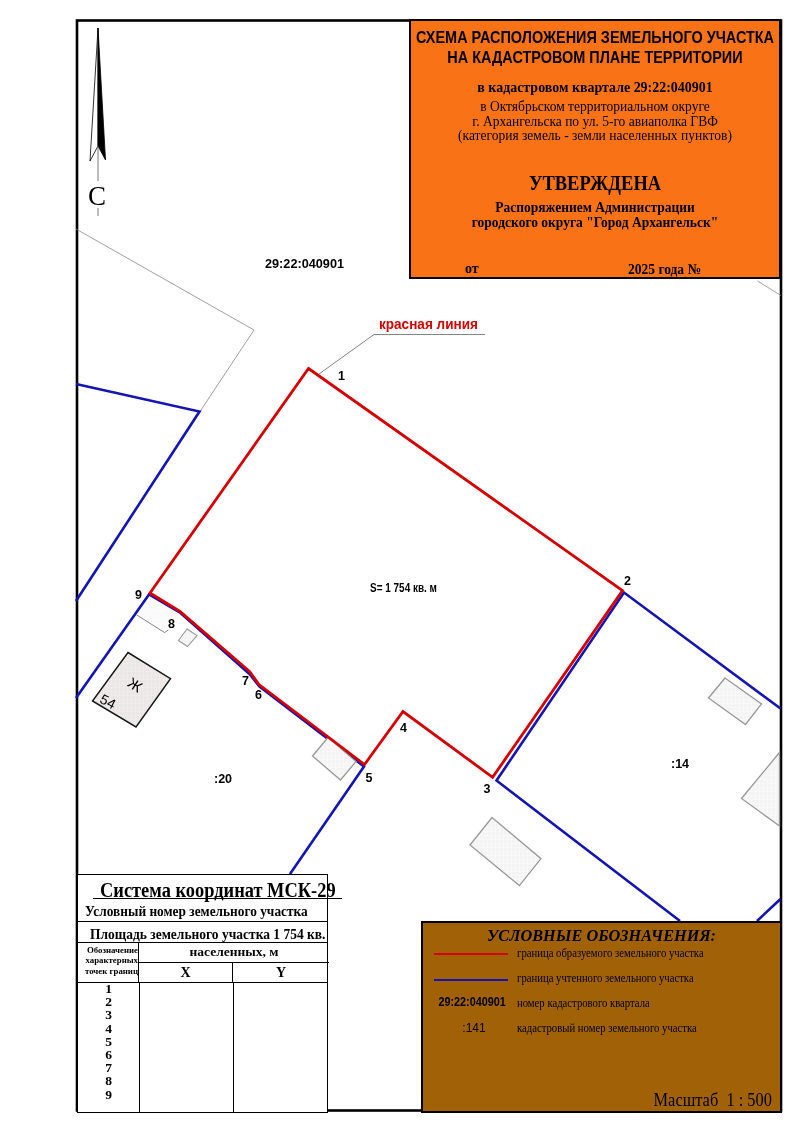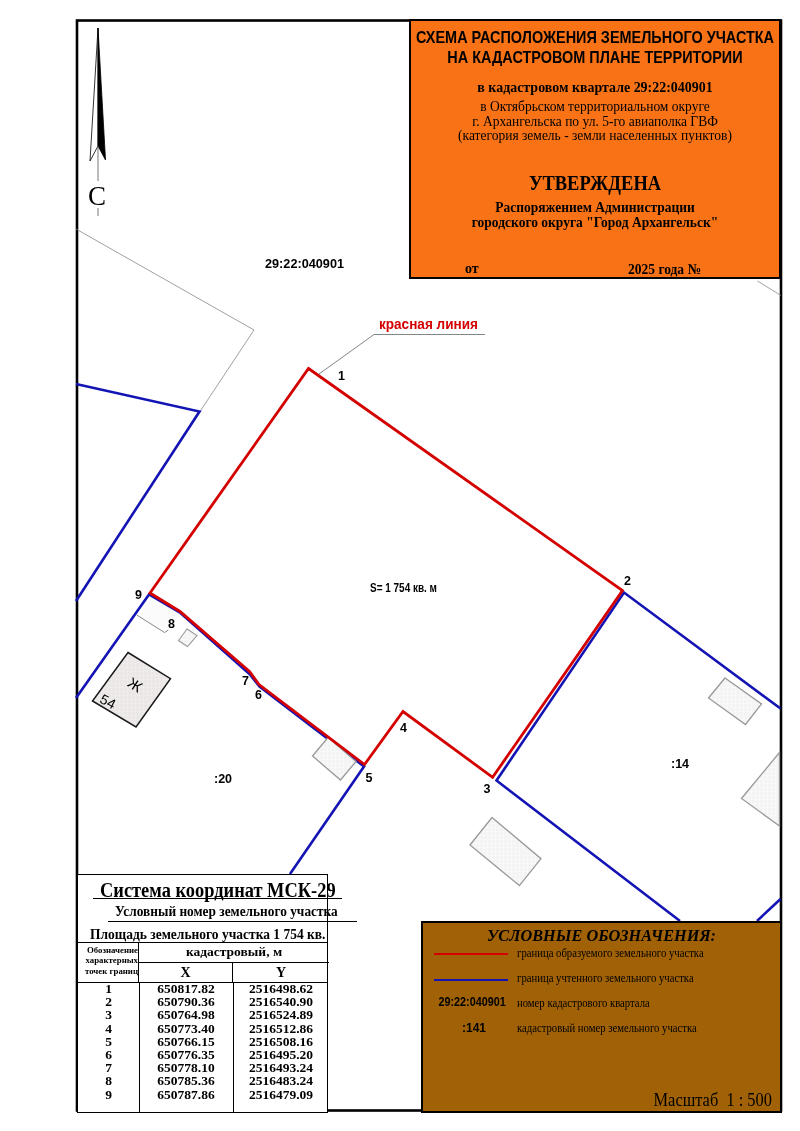--- a/index.html
+++ b/index.html
@@ -108,53 +108,51 @@
   <div class="ser" style="position:absolute;top:179px;left:50%;transform:translateX(-50%) scaleX(0.9);transform-origin:center top;white-space:nowrap;text-align:center;font-weight:bold;font-size:15px;line-height:14.6px;">Распоряжением Администрации<br>городского округа "Город Архангельск"</div>
 
   <div class="ser" style="position:absolute;left:54px;top:240px;font-weight:bold;font-size:14px;">от</div>
   <div class="ser" style="position:absolute;left:217px;top:240px;font-weight:bold;font-size:15px;transform:scaleX(0.9);transform-origin:0 0;white-space:nowrap;">2025 года №</div>
 </div>
 
 <div class="abs ser" style="left:77px;top:874px;width:251px;height:238.5px;background:#fff;border:1.6px solid #000;box-sizing:border-box;font-weight:bold;">
 
   <div class="abs" style="left:0;top:0;width:100%;height:24px;border-bottom:1.6px solid #000;box-sizing:border-box;font-size:20px;padding:4px 0 0 7px;white-space:nowrap;margin-left:15px;"><span style="display:inline-block;transform:scaleX(0.92);transform-origin:0 0;">Система координат МСК-29</span></div>
 
-  <div class="abs" style="left:0;top:24px;width:100%;height:22.5px;border-bottom:1.6px solid #000;box-sizing:border-box;font-size:14.5px;padding:4px 0 0 7px;white-space:nowrap;margin-left:30px;"><span style="display:inline-block;transform:scaleX(0.92);transform-origin:0 0;">Условный номер земельного участка</span></div>
+  <div class="abs" style="left:0;top:24px;width:100%;height:22.5px;border-bottom:1.6px solid #000;box-sizing:border-box;font-size:14.5px;padding:4px 0 0 7px;white-space:nowrap;"><span style="display:inline-block;transform:scaleX(0.92);transform-origin:0 0;">Условный номер земельного участка</span></div>
 
   <div class="abs" style="left:0;top:46.5px;width:100%;height:21.5px;border-bottom:1.6px solid #000;box-sizing:border-box;font-size:14.5px;padding:4px 0 0 12px;white-space:nowrap;overflow:hidden;"><span style="display:inline-block;transform:scaleX(0.93);transform-origin:0 0;">Площадь земельного участка 1 754 кв. м</span></div>
 
   <div class="abs" style="left:0;top:68px;width:61px;height:39.9px;border-right:1.4px solid #000;box-sizing:border-box;font-size:8.8px;line-height:10.5px;text-align:right;padding-top:1.5px;">Обозначение<br>характерных<br>точек границ</div>
 
-  <div class="abs" style="left:61px;top:68px;width:190px;height:19.5px;border-bottom:1.4px solid #000;box-sizing:border-box;font-size:13.5px;text-align:center;padding-top:1px;">кадастровый, м</div>
+  <div class="abs" style="left:61px;top:68px;width:190px;height:19.5px;border-bottom:1.4px solid #000;box-sizing:border-box;font-size:13.5px;text-align:center;padding-top:1px;">населенных, м</div>
 
   <div class="abs" style="left:61px;top:87.5px;width:94px;height:20.4px;border-right:1.4px solid #000;box-sizing:border-box;font-size:14px;text-align:center;padding-top:2px;">X</div>
 
   <div class="abs" style="left:155px;top:87.5px;width:96px;height:20.4px;font-size:14px;text-align:center;padding-top:2px;">Y</div>
 
   <div class="abs" style="left:0;top:106.5px;width:100%;height:0;border-bottom:1.4px solid #000;"></div>
 
   <div class="abs" style="left:0;top:107px;width:100%;height:131px;font-size:13.5px;">
     <div class="abs" style="left:61px;top:0;height:100%;border-left:1.4px solid #000;"></div>
     <div class="abs" style="left:155px;top:0;height:100%;border-left:1.4px solid #000;"></div>
     <div class="abs" style="left:0;top:0;width:61px;text-align:center;line-height:13.2px;">1<br>2<br>3<br>4<br>5<br>6<br>7<br>8<br>9</div>
-    <div class="abs" style="left:61px;top:0;width:94px;text-align:center;line-height:13.2px;">650817.82<br>650790.36<br>650764.98<br>650773.40<br>650766.15<br>650776.35<br>650778.10<br>650785.36<br>650787.86</div>
-    <div class="abs" style="left:155px;top:0;width:96px;text-align:center;line-height:13.2px;">2516498.62<br>2516540.90<br>2516524.89<br>2516512.86<br>2516508.16<br>2516495.20<br>2516493.24<br>2516483.24<br>2516479.09</div>
   </div>
 </div>
 
 <div class="abs" style="left:421px;top:921px;width:361px;height:191.5px;background:#a16207;border:2.2px solid #000;box-sizing:border-box;">
 
   <div class="ser" style="text-align:center;font-weight:bold;font-style:italic;font-size:17.5px;margin-top:2px;transform:scaleX(0.93);transform-origin:50% 0;white-space:nowrap;">УСЛОВНЫЕ ОБОЗНАЧЕНИЯ:</div>
 
   <div class="abs" style="left:10.5px;top:29.5px;width:74px;height:2.6px;background:#d40000;"></div>
   <div class="ser" style="position:absolute;left:94px;top:23px;font-size:12.5px;white-space:nowrap;transform:scaleX(0.855);transform-origin:0 0;">граница образуемого земельного участка</div>
 
   <div class="abs" style="left:10.5px;top:55.5px;width:74px;height:2.8px;background:#1414b4;"></div>
   <div class="ser" style="position:absolute;left:94px;top:48px;font-size:12.5px;white-space:nowrap;transform:scaleX(0.855);transform-origin:0 0;">граница учтенного земельного участка</div>
 
   <div style="position:absolute;left:12px;top:72px;width:70px;font-size:12px;font-weight:bold;text-align:center;white-space:nowrap;transform:scaleX(0.9);transform-origin:50% 0;">29:22:040901</div>
   <div class="ser" style="position:absolute;left:94px;top:73px;font-size:12.5px;white-space:nowrap;transform:scaleX(0.855);transform-origin:0 0;">номер кадастрового квартала</div>
 
-  <div style="position:absolute;left:16px;top:98px;width:70px;font-size:12px;font-weight:bold;text-align:center;">:141</div>
+  <div style="position:absolute;left:16px;top:98px;width:70px;font-size:12px;font-weight:normal;text-align:center;">:141</div>
   <div class="ser" style="position:absolute;left:94px;top:98px;font-size:12.5px;white-space:nowrap;transform:scaleX(0.855);transform-origin:0 0;">кадастровый номер земельного участка</div>
 
   <div class="ser" style="position:absolute;right:8px;top:166px;font-size:19.5px;transform:scaleX(0.84);transform-origin:100% 0;white-space:nowrap;">Масштаб&nbsp;&nbsp;1&nbsp;:&nbsp;500</div>
 </div>
 
 </body></html>

